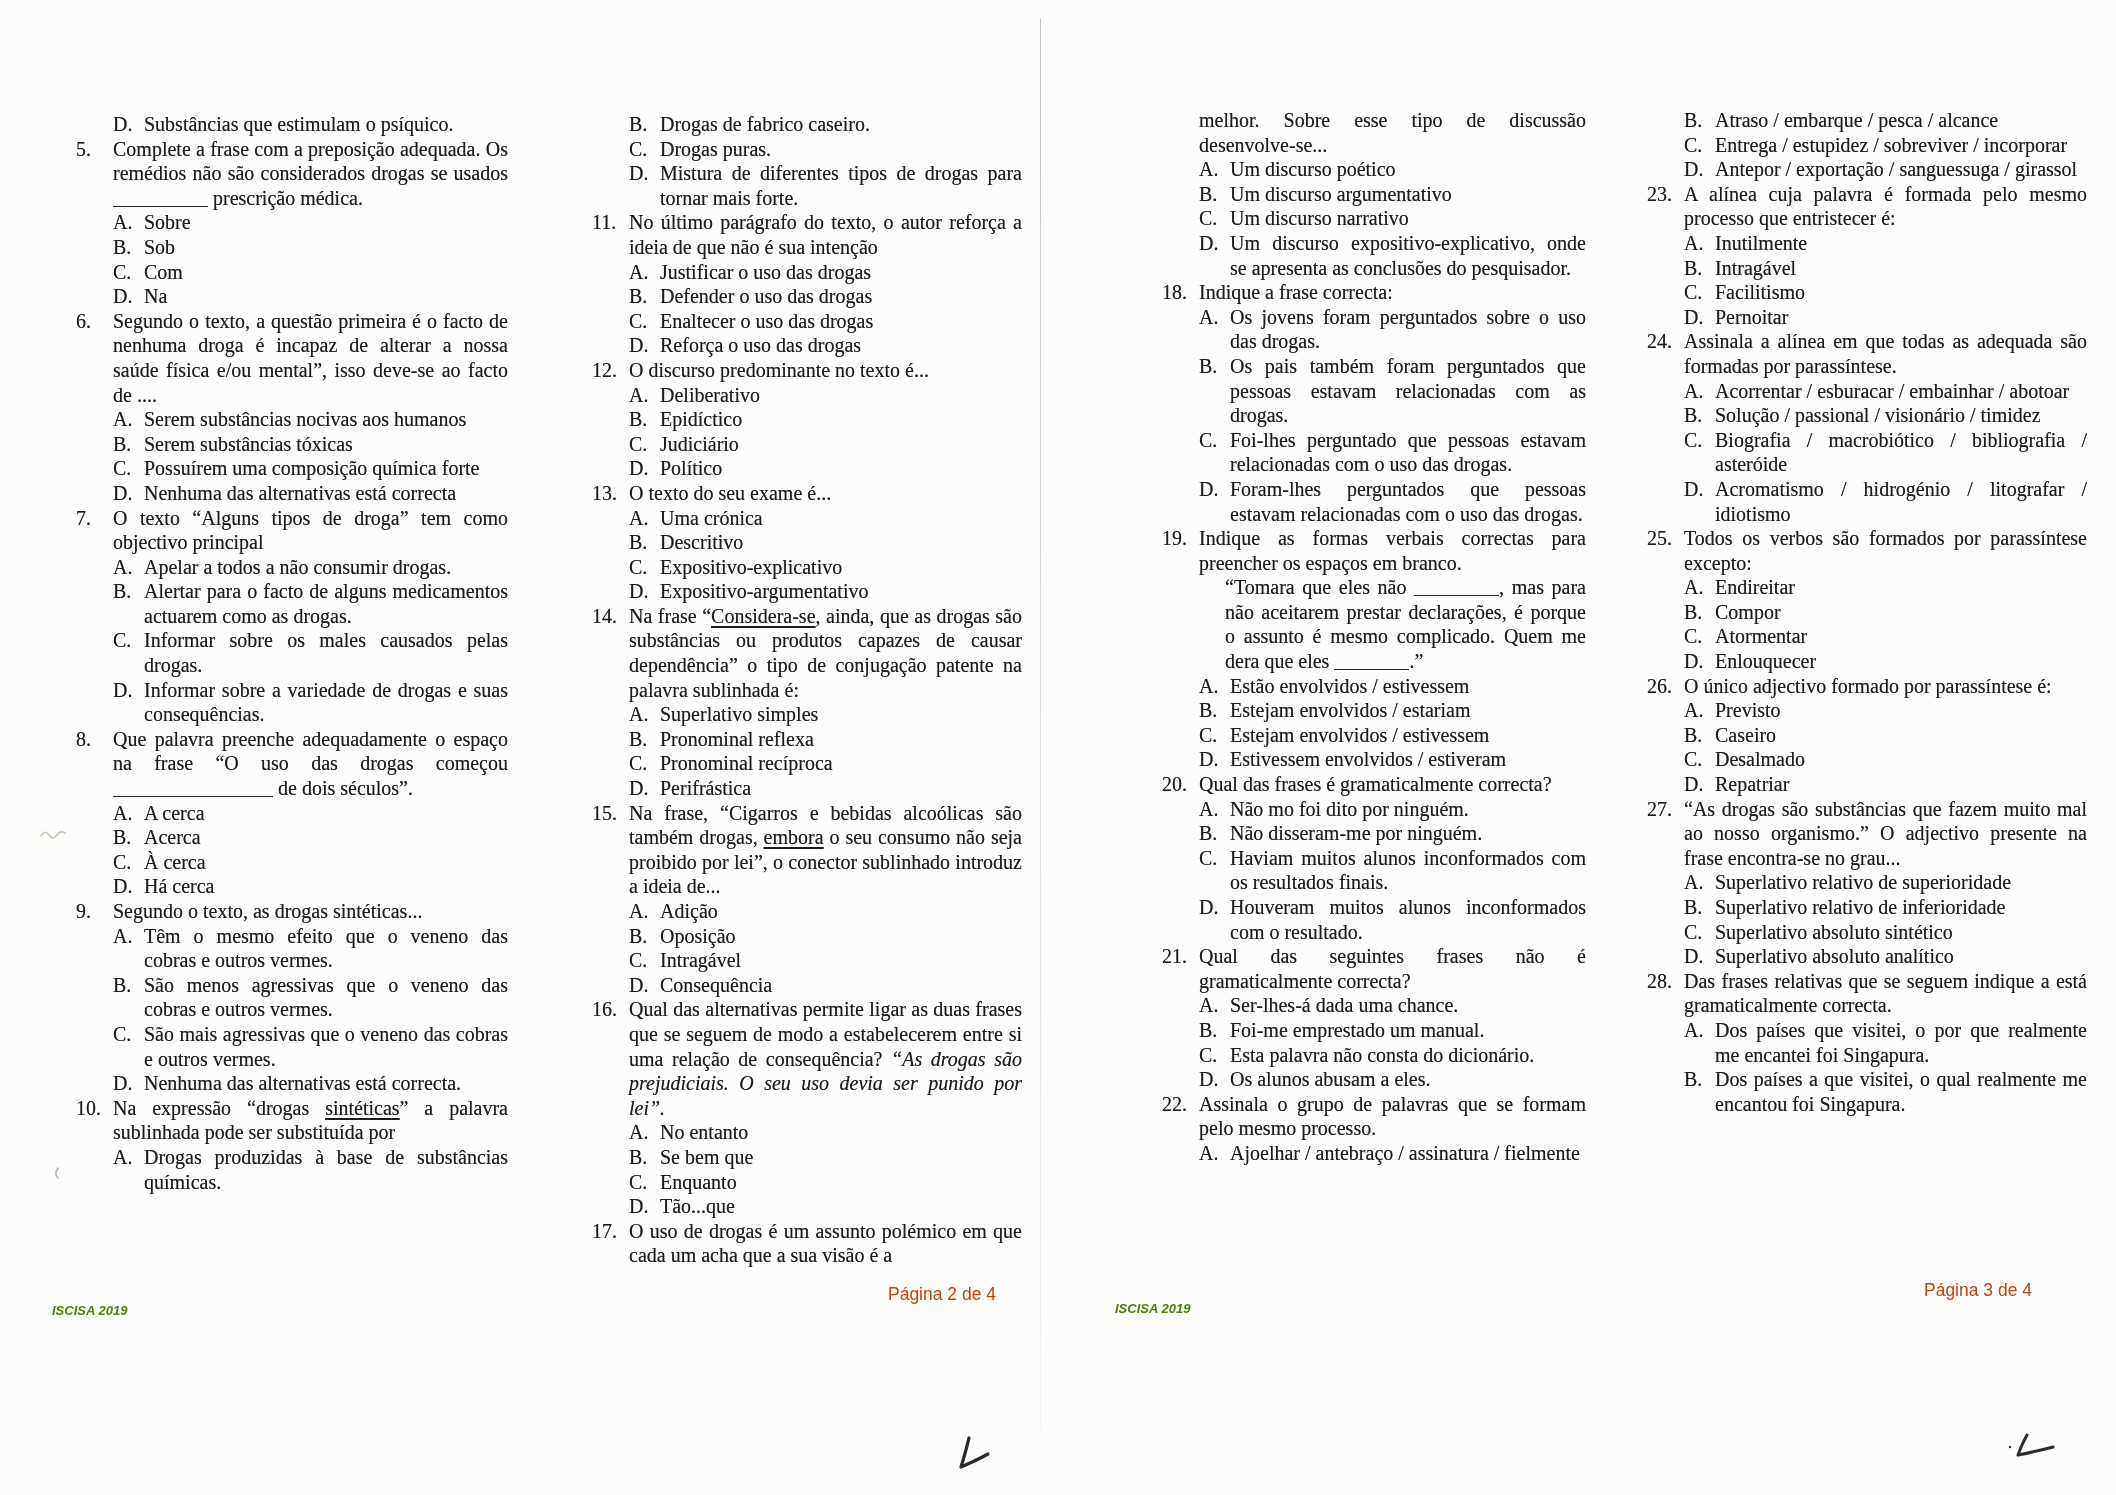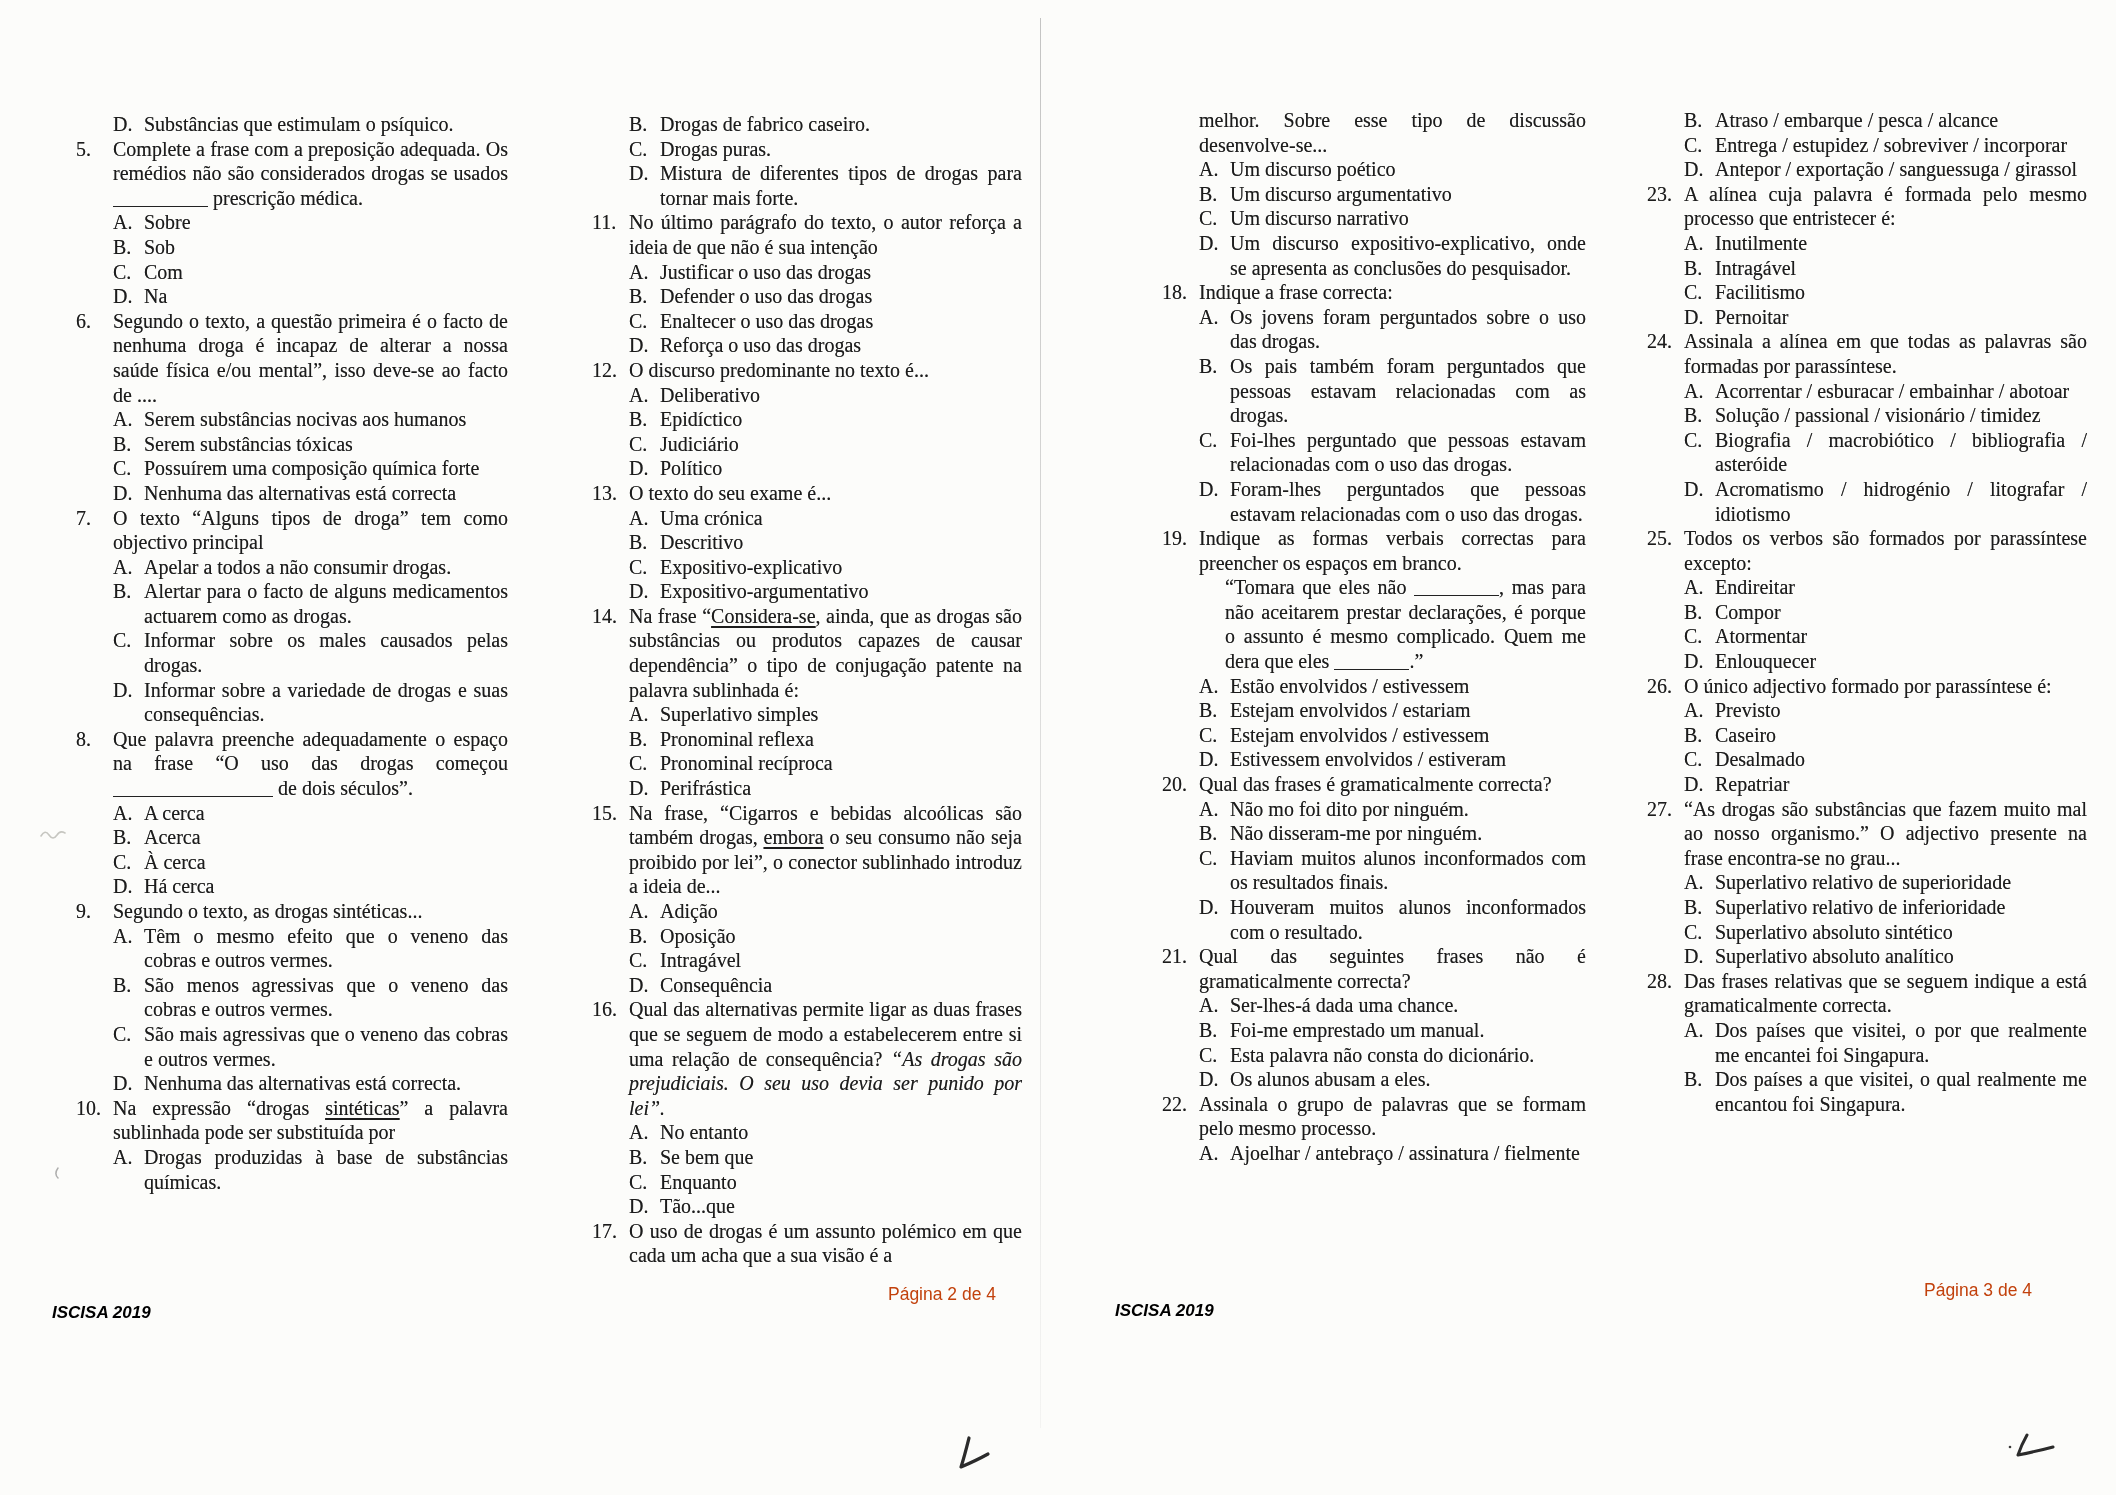--- a/index.html
+++ b/index.html
@@ -16,21 +16,21 @@
   .q{position:relative;padding-left:37px;}
   .q .num{position:absolute;left:0;top:0;}
   .cont{padding-left:37px;}
   .quote{padding-left:63px;}
   .opt{position:relative;padding-left:68px;}
   .opt .letter{position:absolute;left:37px;top:0;}
   .u{text-decoration:underline;text-decoration-thickness:1.5px;text-underline-offset:3px;}
   .i{font-style:italic;}
   .blank{display:inline-block;height:.9em;border-bottom:1.7px solid #222;vertical-align:baseline;margin-bottom:-2px;}
   .footer-page{position:absolute;font-family:"Liberation Sans",sans-serif;font-size:17.5px;color:#c2410c;text-align:right;}
-  .footer-brand{position:absolute;font-family:"Liberation Sans",sans-serif;font-size:17px;font-style:italic;font-weight:bold;color:#000000;}
+  .footer-brand{position:absolute;font-family:"Liberation Sans",sans-serif;font-size:13px;font-style:italic;font-weight:bold;color:#4d7c0f;}
   .mark{position:absolute;}
 </style>
 </head>
 <body>
 
 <div class="sheet">
   <div class="fold"></div>
 
   <div class="col" style="left:76px;top:112px;width:432px;">
       <div class="opt"><span class="letter">D.</span><span><span>Substâncias que estimulam o psíquico.</span></span></div>
@@ -130,21 +130,21 @@
     </div>
   <div class="col" style="left:1647px;top:108px;width:440px;">
       <div class="opt"><span class="letter">B.</span><span><span>Atraso / embarque / pesca / alcance</span></span></div>
       <div class="opt"><span class="letter">C.</span><span><span>Entrega / estupidez / sobreviver / incorporar</span></span></div>
       <div class="opt"><span class="letter">D.</span><span><span>Antepor / exportação / sanguessuga / girassol</span></span></div>
       <div class="q"><span class="num">23.</span><span><span>A alínea cuja palavra é formada pelo mesmo processo que entristecer é:</span></span></div>
       <div class="opt"><span class="letter">A.</span><span><span>Inutilmente</span></span></div>
       <div class="opt"><span class="letter">B.</span><span><span>Intragável</span></span></div>
       <div class="opt"><span class="letter">C.</span><span><span>Facilitismo</span></span></div>
       <div class="opt"><span class="letter">D.</span><span><span>Pernoitar</span></span></div>
-      <div class="q"><span class="num">24.</span><span><span>Assinala a alínea em que todas as palavras são formadas por parassíntese.</span></span></div>
+      <div class="q"><span class="num">24.</span><span><span>Assinala a alínea em que todas as adequada são formadas por parassíntese.</span></span></div>
       <div class="opt"><span class="letter">A.</span><span><span>Acorrentar / esburacar / embainhar / abotoar</span></span></div>
       <div class="opt"><span class="letter">B.</span><span><span>Solução / passional / visionário / timidez</span></span></div>
       <div class="opt"><span class="letter">C.</span><span><span>Biografia / macrobiótico / bibliografia / asteróide</span></span></div>
       <div class="opt"><span class="letter">D.</span><span><span>Acromatismo / hidrogénio / litografar / idiotismo</span></span></div>
       <div class="q"><span class="num">25.</span><span><span>Todos os verbos são formados por parassíntese excepto:</span></span></div>
       <div class="opt"><span class="letter">A.</span><span><span>Endireitar</span></span></div>
       <div class="opt"><span class="letter">B.</span><span><span>Compor</span></span></div>
       <div class="opt"><span class="letter">C.</span><span><span>Atormentar</span></span></div>
       <div class="opt"><span class="letter">D.</span><span><span>Enlouquecer</span></span></div>
       <div class="q"><span class="num">26.</span><span><span>O único adjectivo formado por parassíntese é:</span></span></div>

